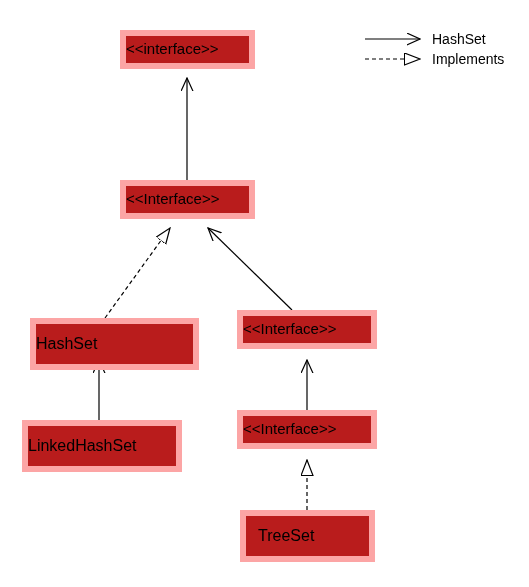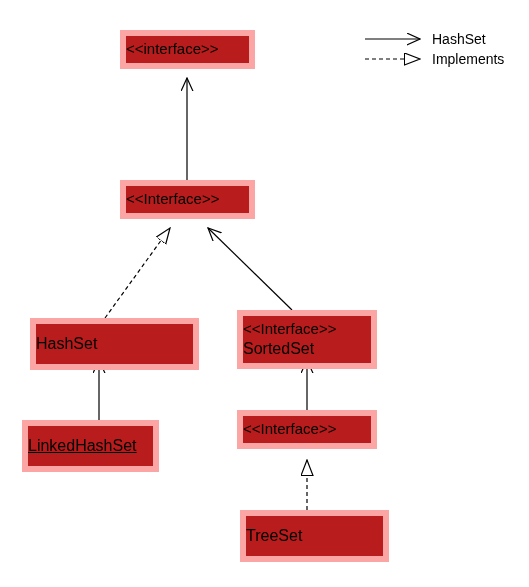--- a/index.html
+++ b/index.html
@@ -72,29 +72,28 @@
 <div class="box" style="left:120px; top:180px; width:135px;">
   <div class="stereo">&lt;&lt;Interface&gt;&gt;</div>
 </div>
 
 <div class="box" style="left:30px; top:318px; width:169px; padding:10px 0;">
   <div class="name">HashSet</div>
 </div>
 
 <div class="box" style="left:237px; top:310px; width:140px;">
   <div class="stereo">&lt;&lt;Interface&gt;&gt;</div>
-  <div class="name">SortedSet</div>
 </div>
 
-<div class="box" style="left:22px; top:420px; width:137px; padding:10px 0;text-decoration:underline;">
+<div class="box" style="left:22px; top:420px; width:160px; padding:10px 0;">
   <div class="name">LinkedHashSet</div>
 </div>
 
 <div class="box" style="left:237px; top:410px; width:140px;">
   <div class="stereo">&lt;&lt;Interface&gt;&gt;</div>
 </div>
 
-<div class="box" style="left:240px; top:510px; width:149px; padding:10px 0;">
+<div class="box" style="left:240px; top:510px; width:135px; padding:10px 12px;">
   <div class="name">TreeSet</div>
 </div>
 
 <div class="legend-label" style="left:432px; top:31px;">HashSet</div>
 <div class="legend-label" style="left:432px; top:51px;">Implements</div>
 
 </body></html>

